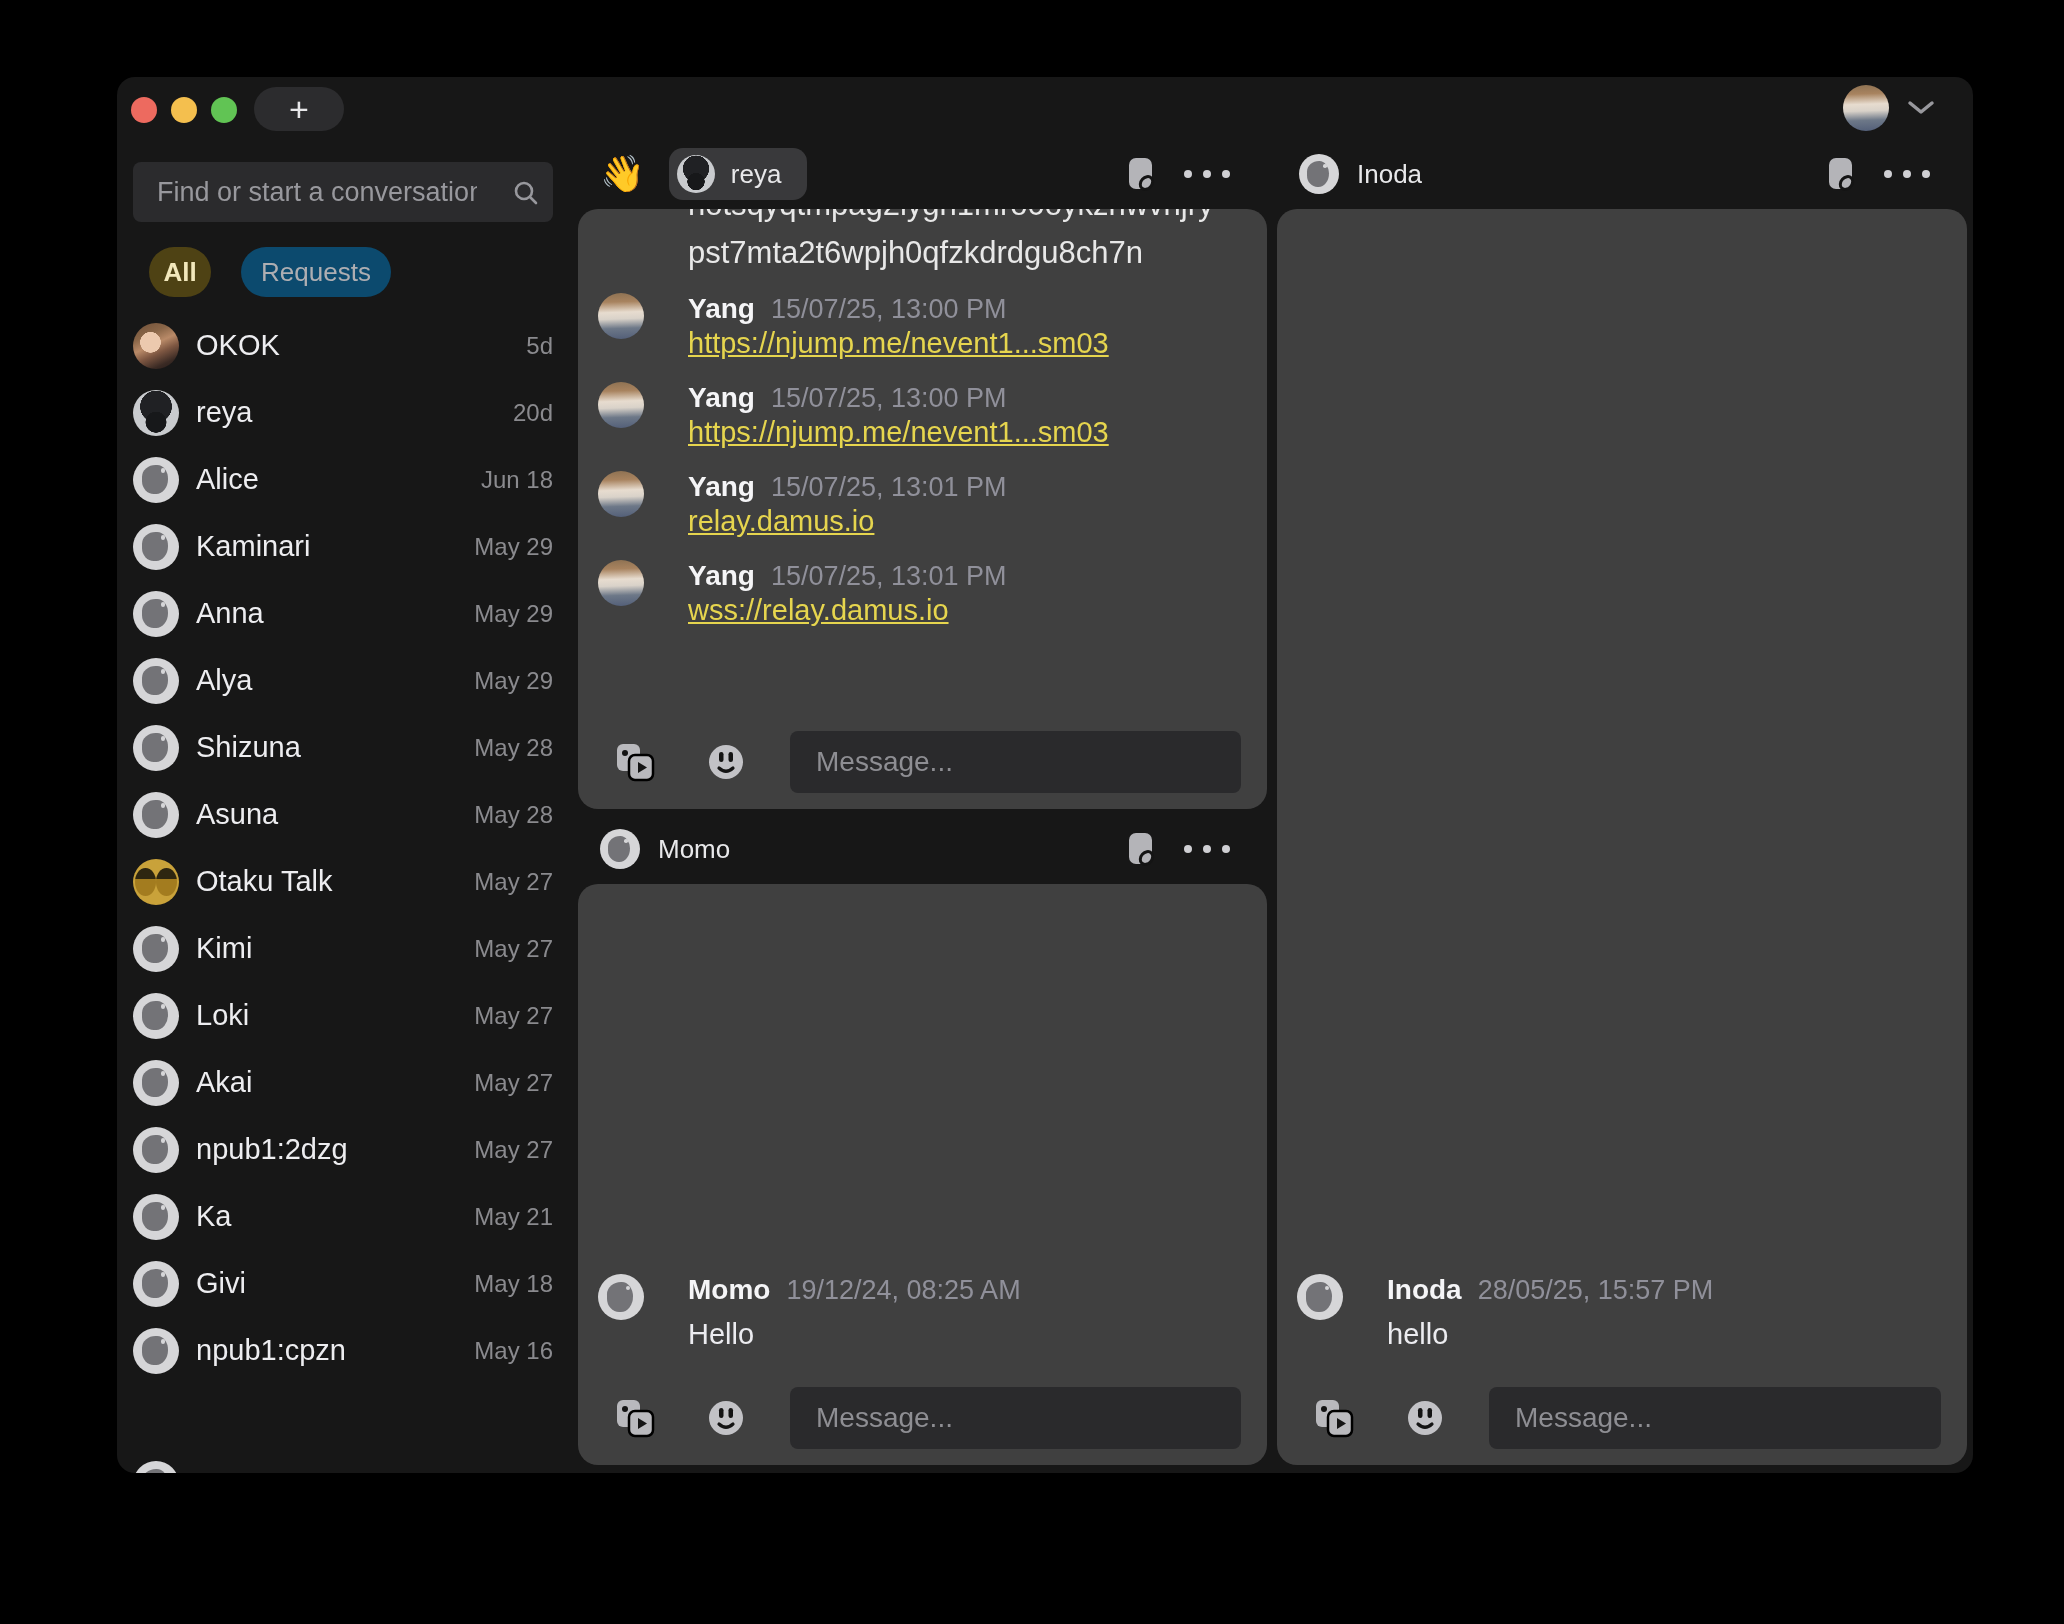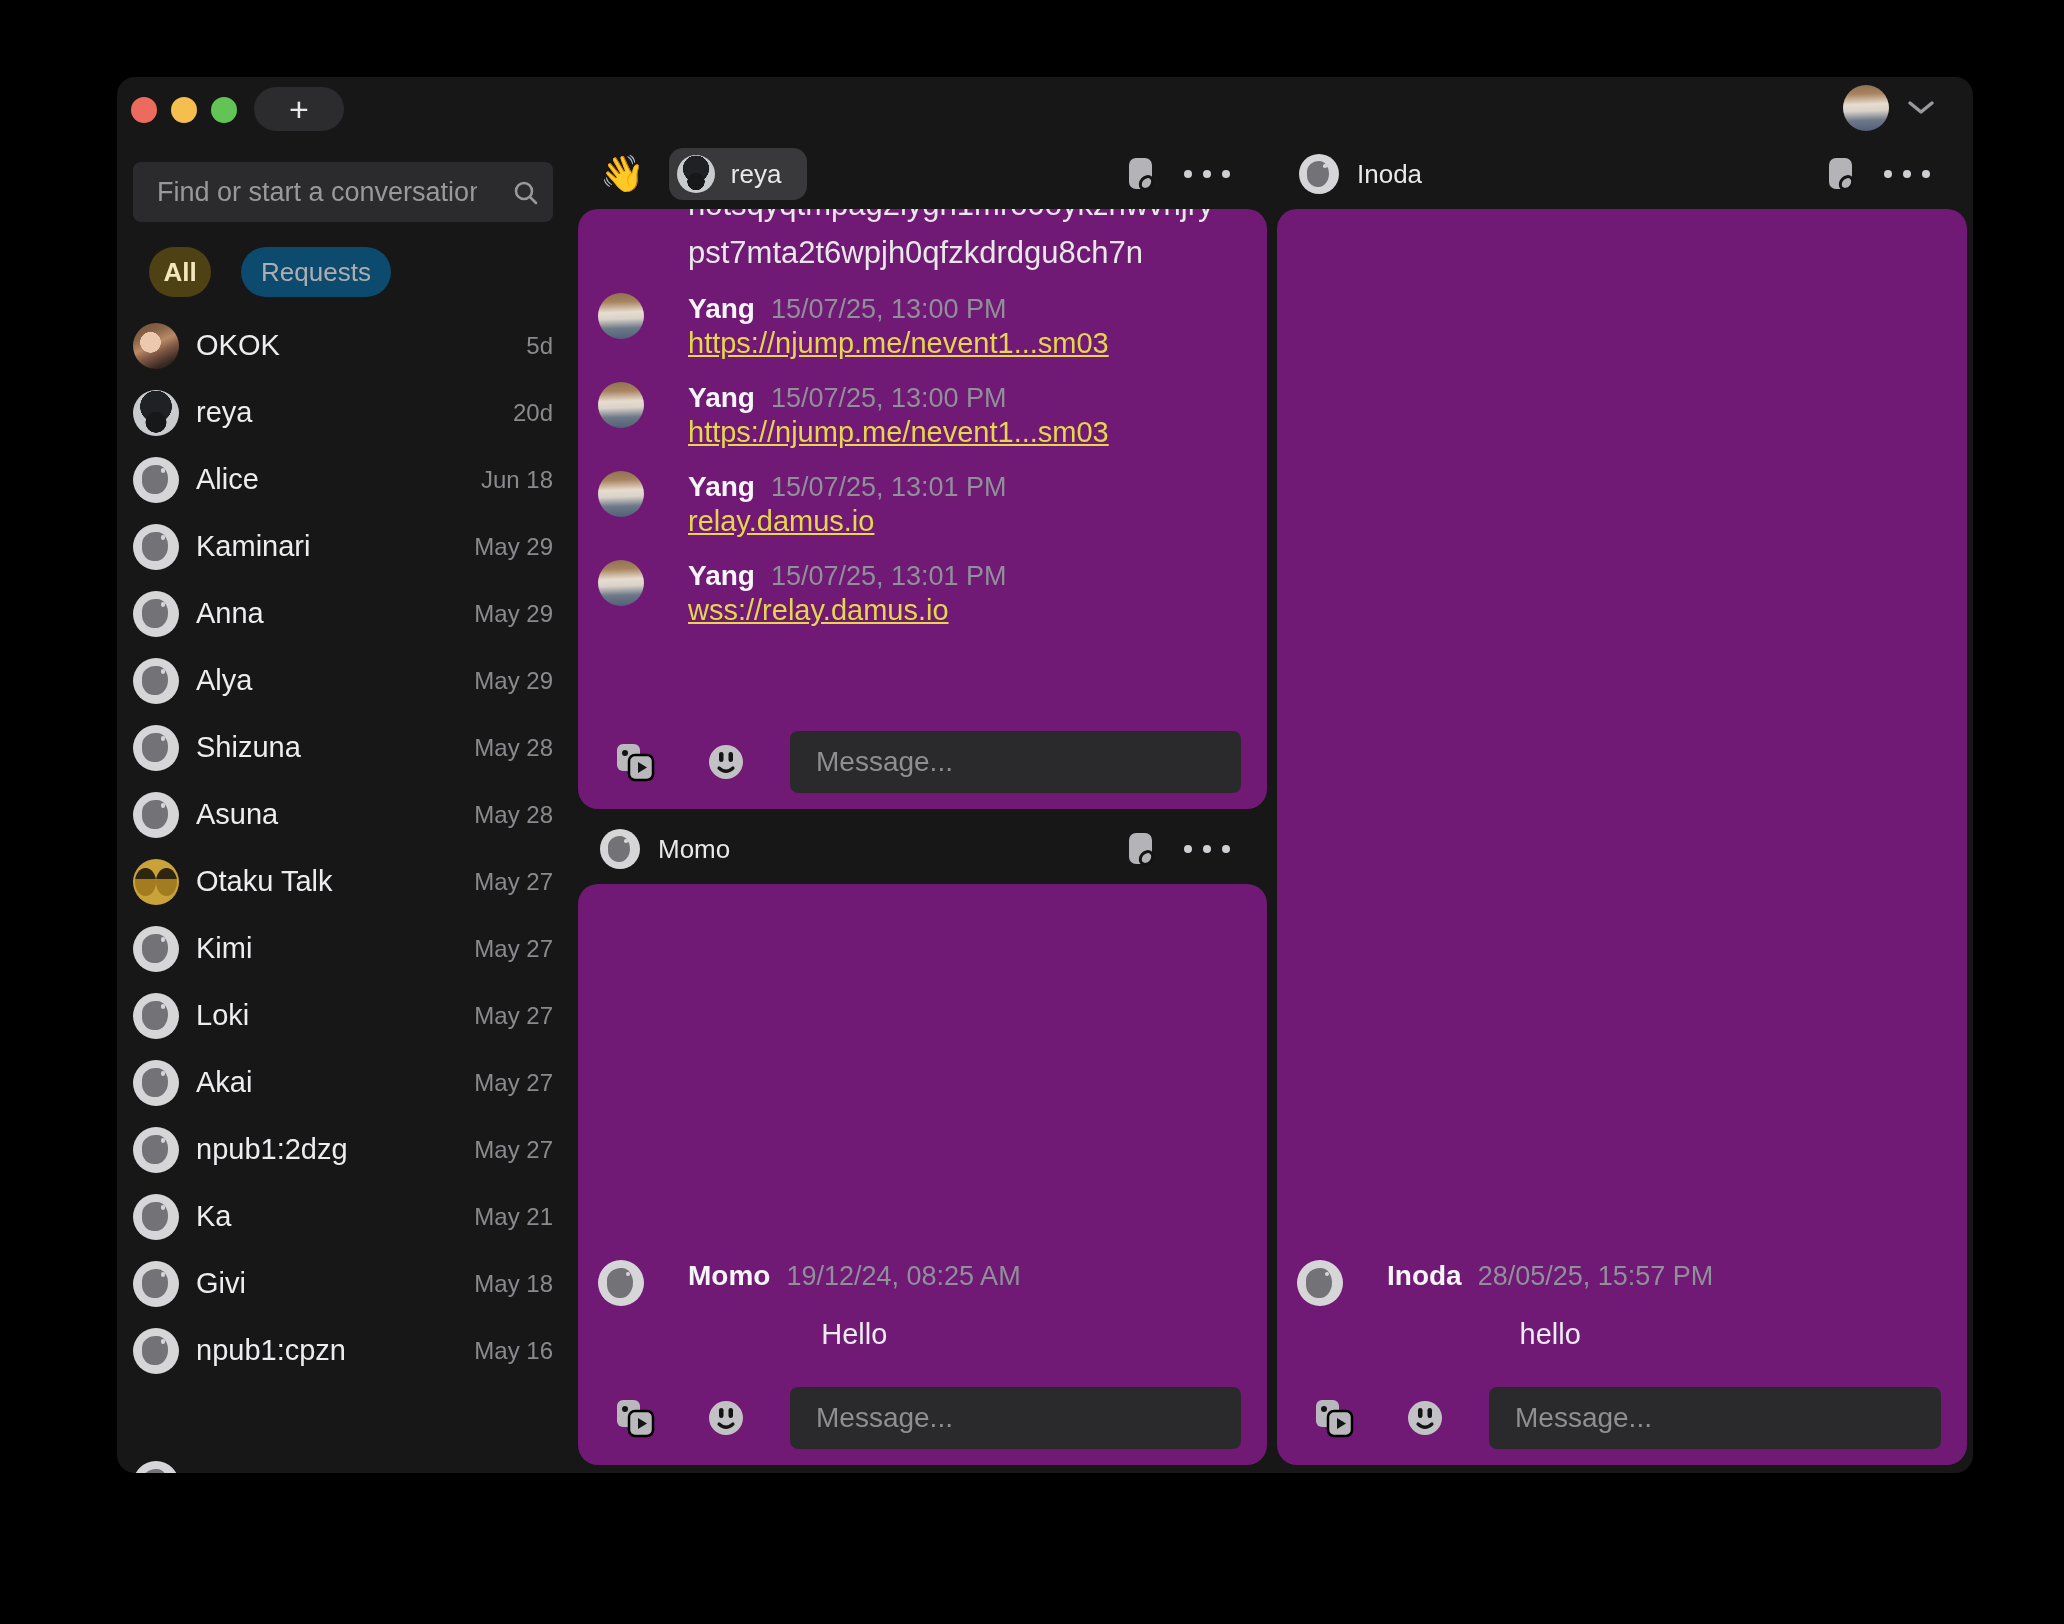--- a/index.html
+++ b/index.html
@@ -63,36 +63,36 @@
   .wave { font-size:36px; margin-left:22px; }
   .title-pill { display:flex; align-items:center; gap:16px; margin-left:24px;
                 background:#39393b; border-radius:14px; padding:7px 26px 7px 8px; cursor:pointer; }
   .plain-title { display:flex; align-items:center; gap:18px; margin-left:22px; }
   .panel-title { font-size:26px; color:#e8e8ea; }
   .hdr-actions { position:absolute; right:37px; display:flex; align-items:center; gap:28px; }
   .dots { display:flex; gap:11px; cursor:pointer; }
   .dots i { width:8px; height:8px; border-radius:50%; background:#cfcfd3; display:block; }
   .note-btn { cursor:pointer; display:flex; }
 
-  .card { position:absolute; left:0; right:0; bottom:16px; background:#701a75; border-radius:20px;
+  .card { position:absolute; left:0; right:0; bottom:16px; background:#404040; border-radius:20px;
           display:flex; flex-direction:column; overflow:hidden; }
   .c-reya { top:69px; } .c-momo { top:67px; } .c-inoda { top:69px; }
 
   .clip-line { position:relative; height:16px; overflow:hidden; margin:0 24px 0 110px; flex:none; }
   .clip-line span { position:absolute; top:-24px; font-size:31px; line-height:40px; color:#e8e8e8; white-space:nowrap; }
   .wrap-line { margin:10px 24px 0 110px; font-size:31px; color:#e8e8e8; flex:none; }
 
   .msgs { padding:22px 24px 0 20px; flex:none; }
   .msg { display:flex; margin-bottom:22px; }
   .msg .avatar { margin-right:44px; }
   .msg-head { display:flex; align-items:baseline; gap:16px; }
   .msg-author { font-size:28px; font-weight:bold; color:#f5f5f7; }
   .msg-time { font-size:27px; color:#90909a; }
   .msg-link { display:inline-block; margin-top:2px; font-size:29px; color:#e6d54e; text-decoration:underline; }
-  .msg-text { margin-top:26px; font-size:29px; color:#ececf0;text-align:center; }
+  .msg-text { margin-top:12px; font-size:29px; color:#ececf0; }
 
   .spacer { flex:1; }
   .composer { flex:none; display:flex; align-items:center; padding:14px 26px 16px 36px; gap:0; }
   .ic-media { margin-right:50px; cursor:pointer; display:flex; }
   .ic-smiley { margin-right:44px; cursor:pointer; display:flex; }
   .composer input { flex:1; height:62px; border-radius:8px; background:#2a2a2c; border:none;
                     color:#e5e5e7; font-size:28px; padding:0 26px; }
   .composer input::placeholder{ color:#8e8e93; }
 </style>
 </head>

